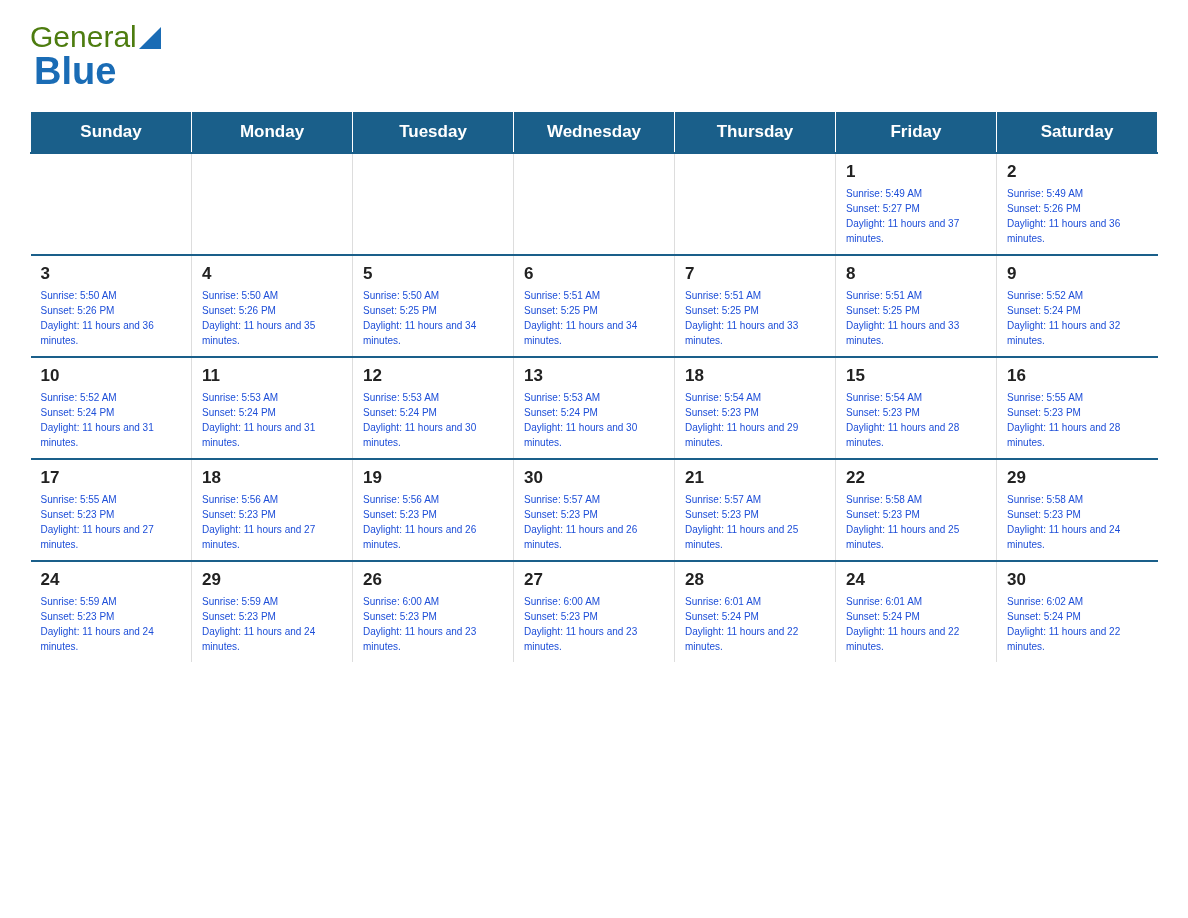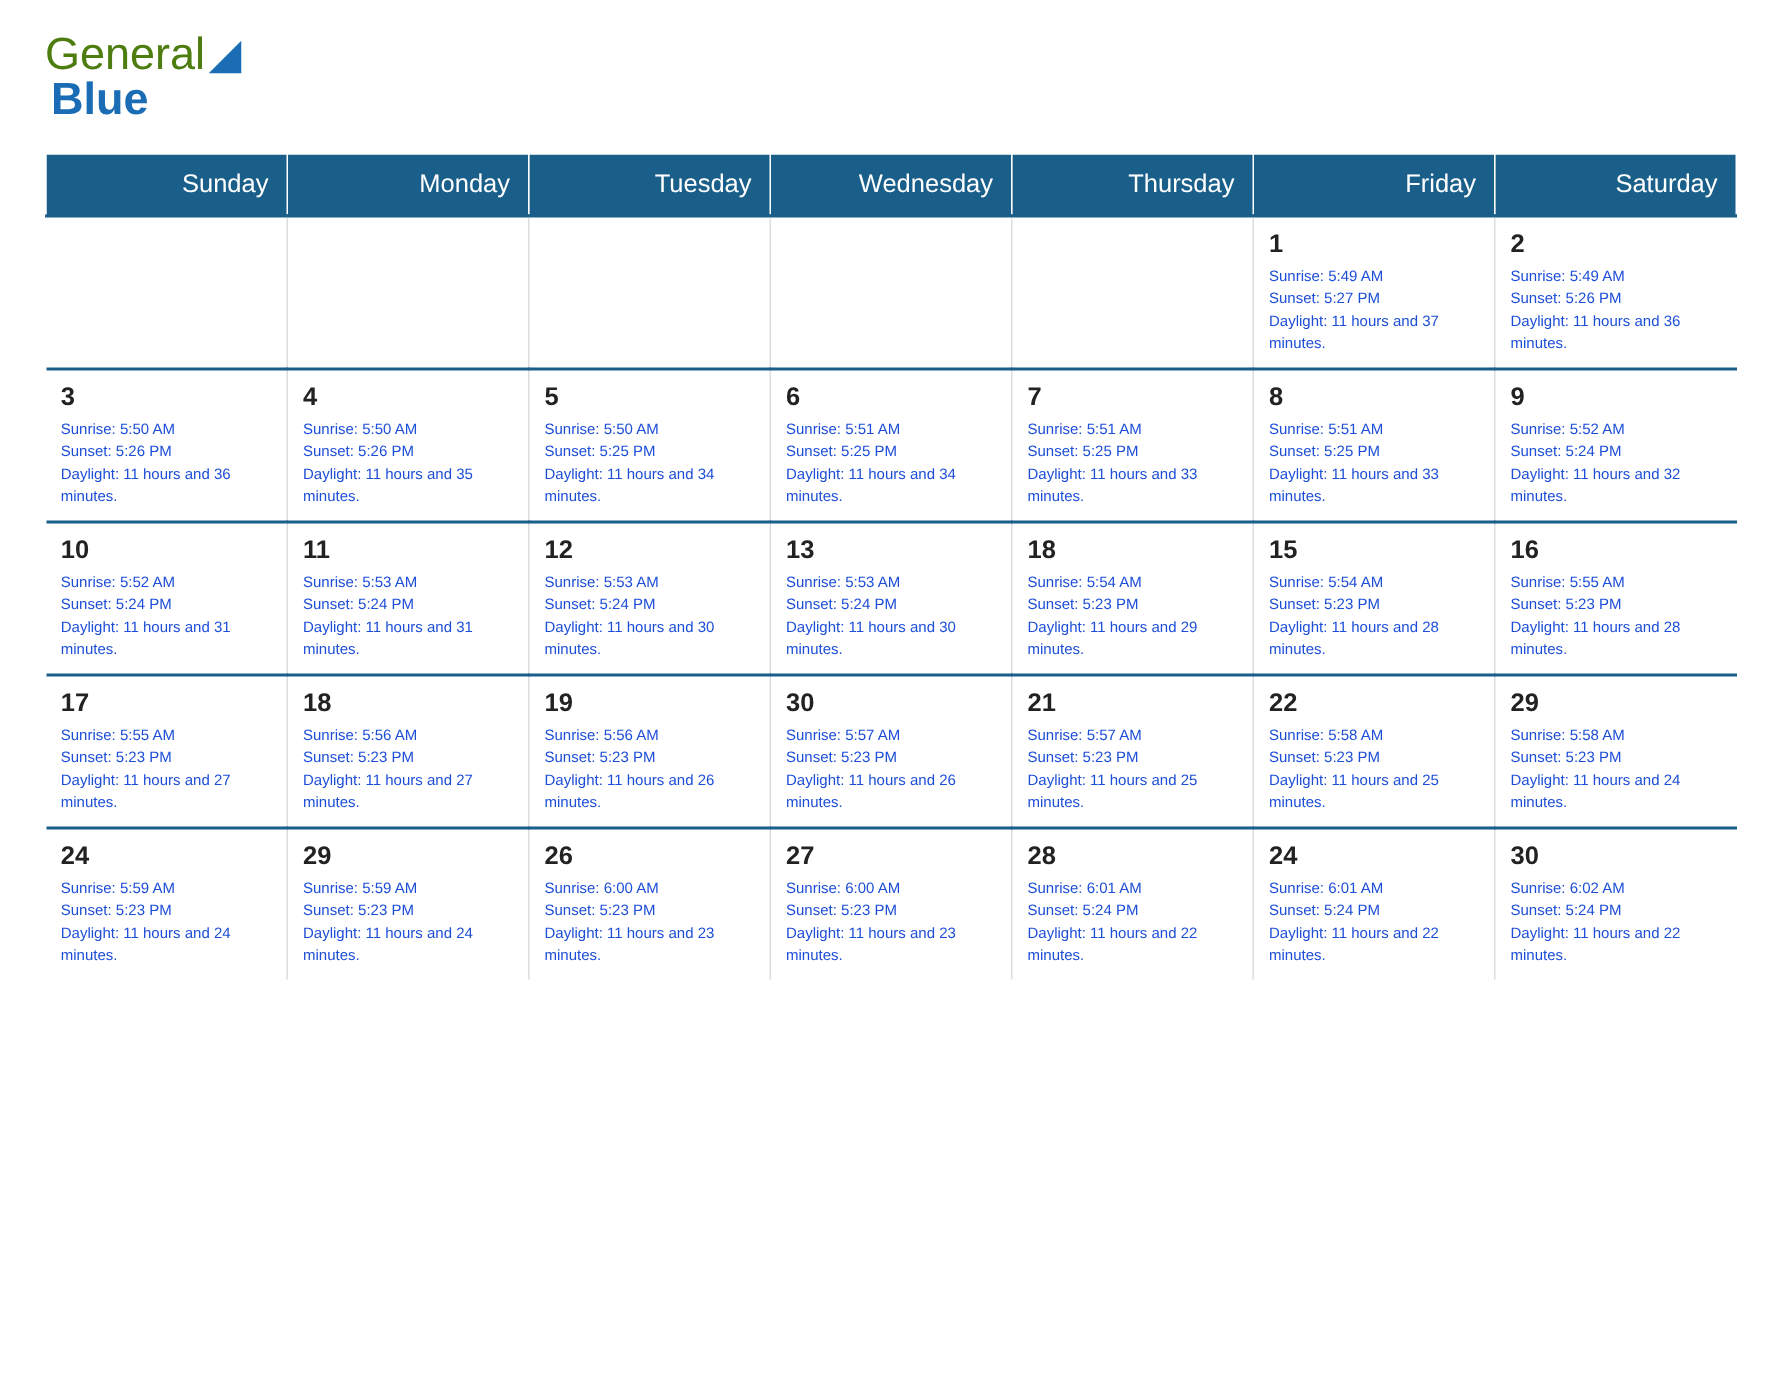--- a/index.html
+++ b/index.html
@@ -38,23 +38,23 @@
     .calendar {
       width: 100%;
       border-collapse: collapse;
     }
     .calendar thead tr {
       background-color: #1a5f8a;
     }
     .calendar thead th {
       color: #fff;
       font-size: 17px;
-      font-weight: normal;
+      font-weight: bold;
       padding: 10px 12px;
-      text-align: right;
+      text-align: center;
       border: 1px solid #fff;
     }
     .calendar tbody tr {
       border-top: 2px solid #1a5f8a;
     }
     .calendar tbody td {
       vertical-align: top;
       padding: 8px 10px;
       border-right: 1px solid #ddd;
       min-height: 110px;
@@ -87,21 +87,21 @@
 
 <div class="header">
   <div class="logo">
     <div style="display:flex; align-items: center;">
       <span style="font-size:30px; font-weight:normal; color:#4d7c0f;">General</span>
       <span style="display:inline-block; width:0; height:0; border-left: 0px solid transparent; border-right: 0px solid transparent; border-bottom: 0px solid #1a6cb5; margin-left:0;"></span>
       <svg width="22" height="22" viewBox="0 0 22 22" style="margin-left:2px; margin-top:2px;">
         <polygon points="0,22 22,22 22,0" fill="#1a6cb5"></polygon>
       </svg>
     </div>
-    <div style="font-size:30px; font-weight:bold; color:#1a6cb5; margin-top:-4px; margin-left:4px;">Blue</div>
+    <div style="font-size:38px; font-weight:bold; color:#1a6cb5; margin-top:-4px; margin-left:4px;">Blue</div>
   </div>
 </div>
 
 <table class="calendar">
   <thead>
     <tr>
     <th>Sunday</th>
         <th>Monday</th>
         <th>Tuesday</th>
         <th>Wednesday</th>

